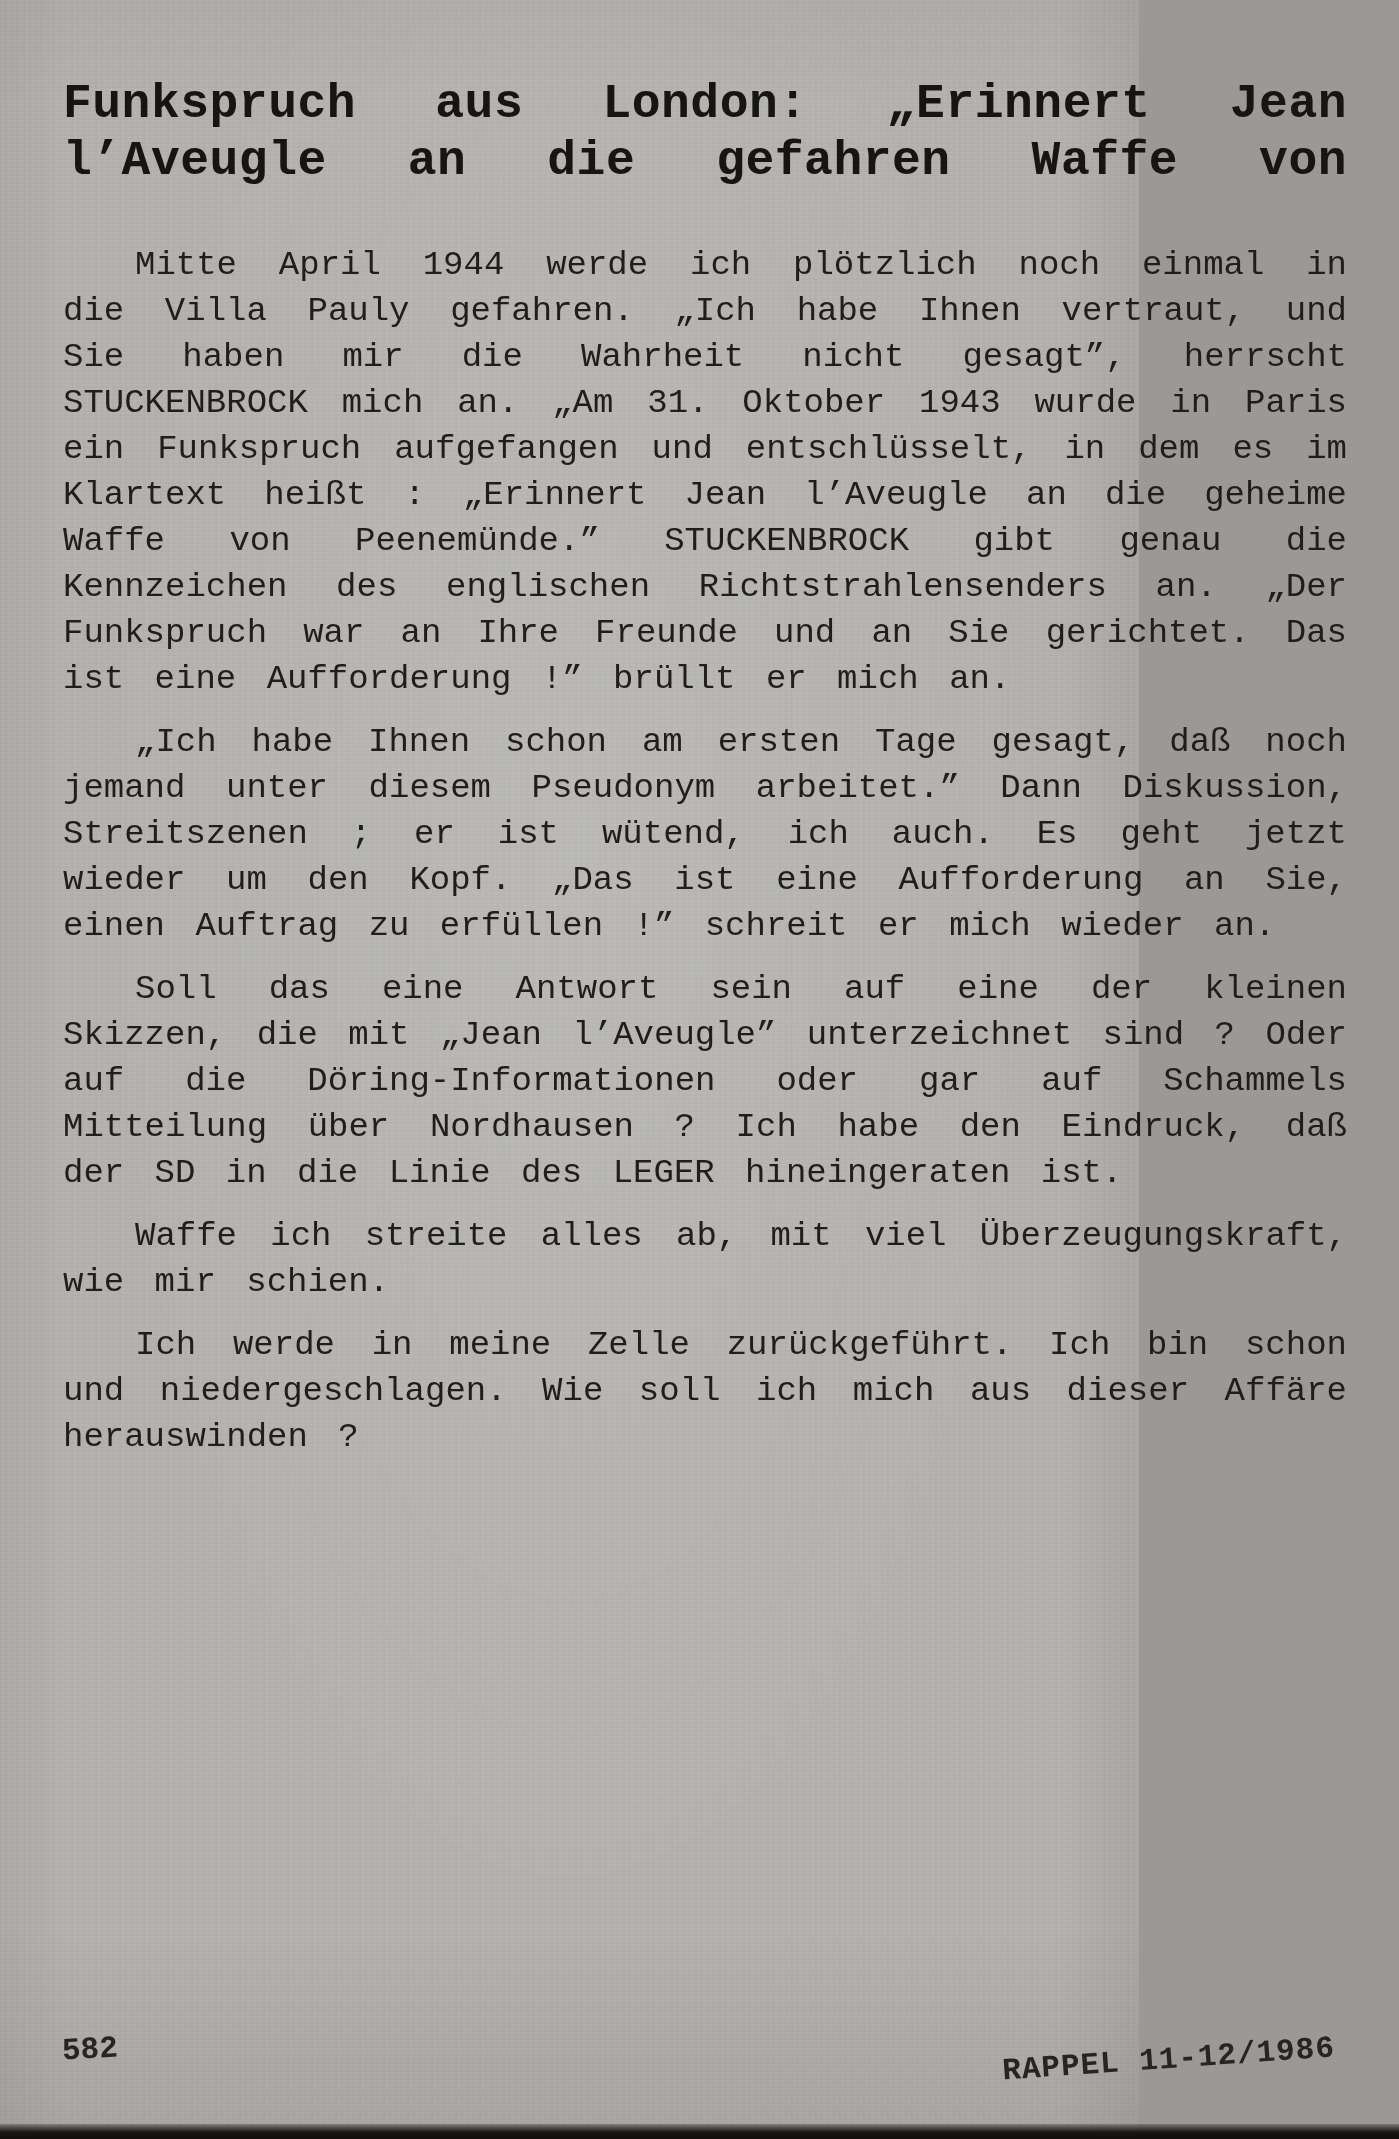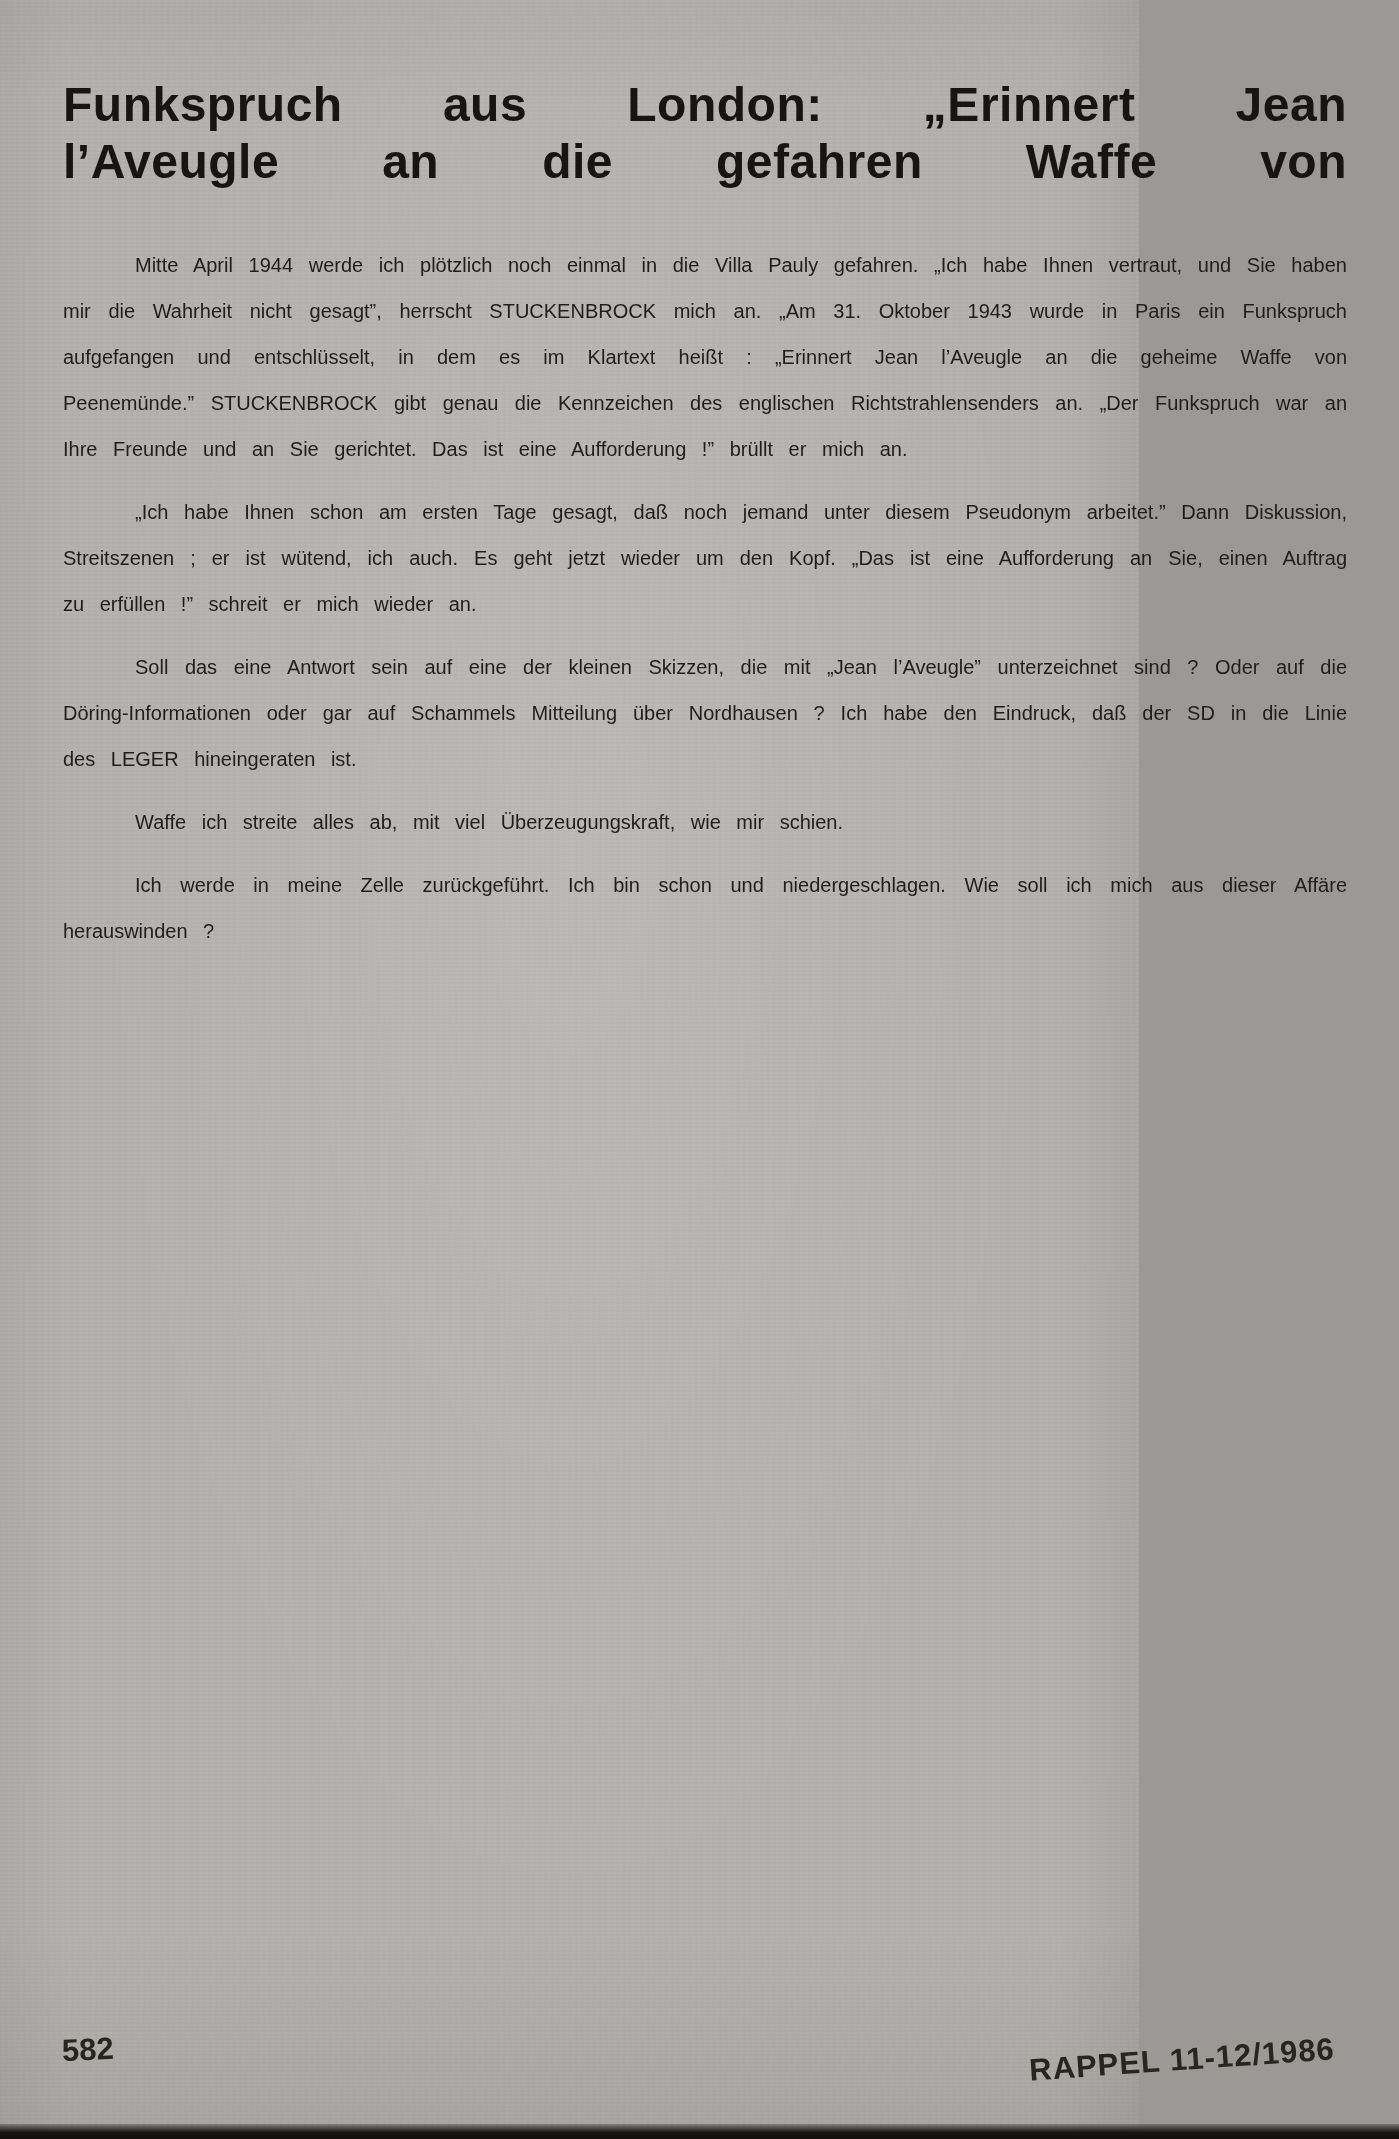--- a/index.html
+++ b/index.html
@@ -16,21 +16,21 @@
     position: relative;
     width: 1139px;
     height: 2139px;
     background-color: #b4b3af;
     background-image:
       radial-gradient(ellipse at 50% 40%, rgba(255,255,255,0.10) 0%, rgba(255,255,255,0) 60%),
       linear-gradient(90deg, rgba(0,0,0,0.045) 0%, rgba(0,0,0,0) 6%, rgba(0,0,0,0) 93%, rgba(0,0,0,0.06) 100%),
       linear-gradient(180deg, rgba(0,0,0,0.03) 0%, rgba(0,0,0,0) 5%, rgba(0,0,0,0) 90%, rgba(0,0,0,0.07) 100%),
       repeating-linear-gradient(0deg, rgba(0,0,0,0.022) 0px, rgba(255,255,255,0.022) 2px, rgba(0,0,0,0.022) 4px),
       repeating-linear-gradient(90deg, rgba(0,0,0,0.014) 0px, rgba(255,255,255,0.014) 3px, rgba(0,0,0,0.014) 6px);
-    font-family: Liberation Sans, sans-serif;
+    font-family: Liberation Mono, monospace;
     color: #1d1c1a;
   }
   .content {
     position: absolute;
     left: 63px;
     top: 76px;
     width: 1284px;
   }
   .title {
     font-weight: bold;
@@ -42,21 +42,21 @@
   }
   .title-line {
     text-align: justify;
     text-align-last: justify;
   }
   .title-line.last {
     text-align-last: left;
   }
   .body-text p {
     margin: 0 0 17px 0;
-    font-size: 20px;
+    font-size: 34px;
     line-height: 46px;
     word-spacing: 10px;
     text-align: justify;
     text-indent: 72px;
     color: #1f1e1c;
   }
   .footer {
     position: absolute;
     left: 0;
     top: 2020px;

